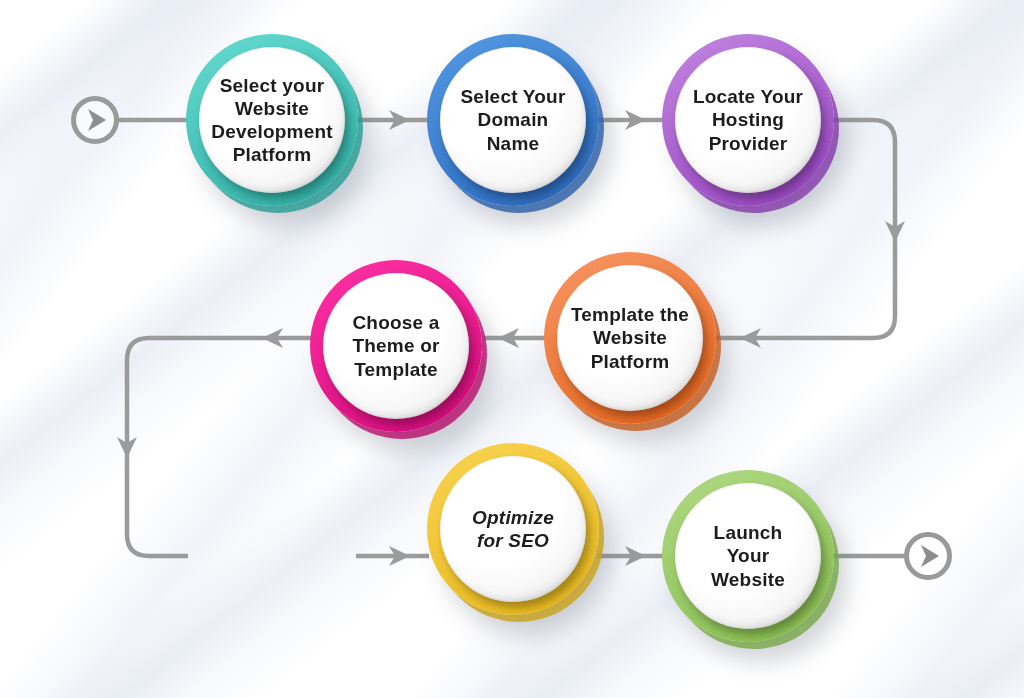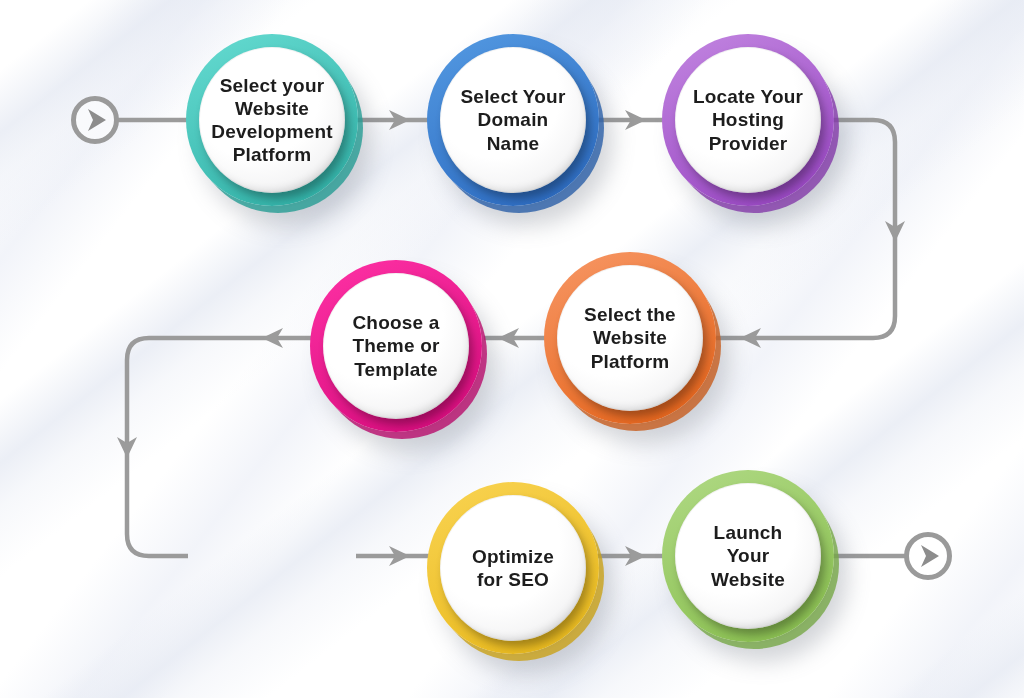--- a/index.html
+++ b/index.html
@@ -63,21 +63,21 @@
     white-space: pre-line;
   }
 
   
   .n1 { left: 186px; top:  34px; }
   .n2 { left: 427px; top:  34px; }
   .n3 { left: 662px; top:  34px; text-decoration: underline; }
   .n4 { left: 544px; top: 252px; } 
   .n5 { left: 310px; top: 260px; } 
   .n6 { left: 186px; top: 470px; }
-  .n7 { left: 427px; top: 482px; }
+  .n7 { left: 427px; top: 443px; font-style: italic; }
   .n8 { left: 662px; top: 470px; }
 
   .terminal {
     position: absolute;
     width: 48px; height: 48px;
     border-radius: 50%;
     border: 5px solid #9a9a9a;
     background: rgba(255,255,255,0.55);
     z-index: 2;
     display: flex; align-items: center; justify-content: center;
@@ -140,21 +140,21 @@
   <div class="node n3" style="background: linear-gradient(155deg, rgb(189, 126, 221) 12%, rgb(154, 73, 195) 88%); box-shadow: rgba(131, 57, 169, 0.8) 6px 8px 0px -1px, rgba(110, 115, 130, 0.3) 14px 20px 22px;">
     <div class="inner">
       <div class="label">Locate Your
 Hosting
 Provider</div>
     </div>
   </div>
 
   <div class="node n4" style="background: linear-gradient(155deg, rgb(245, 145, 92) 12%, rgb(230, 103, 31) 88%); box-shadow: rgba(199, 93, 30, 0.8) 6px 8px 0px -1px, rgba(110, 115, 130, 0.3) 14px 20px 22px;">
     <div class="inner">
-      <div class="label">Select the
+      <div class="label">Template the
 Website
 Platform</div>
     </div>
   </div>
 
   <div class="node n5" style="background: linear-gradient(155deg, rgb(250, 45, 160) 12%, rgb(217, 14, 127) 88%); box-shadow: rgba(184, 13, 108, 0.8) 6px 8px 0px -1px, rgba(110, 115, 130, 0.3) 14px 20px 22px;">
     <div class="inner">
       <div class="label">Choose a
 Theme or
 Template</div>

